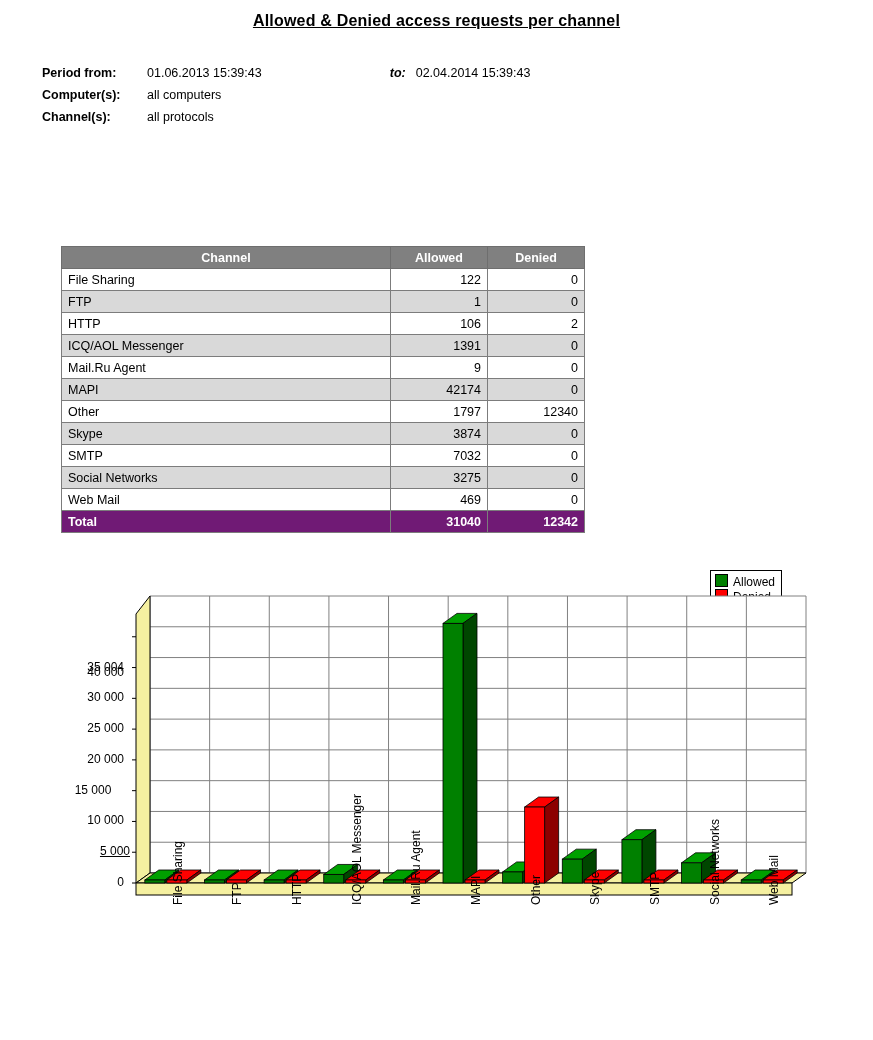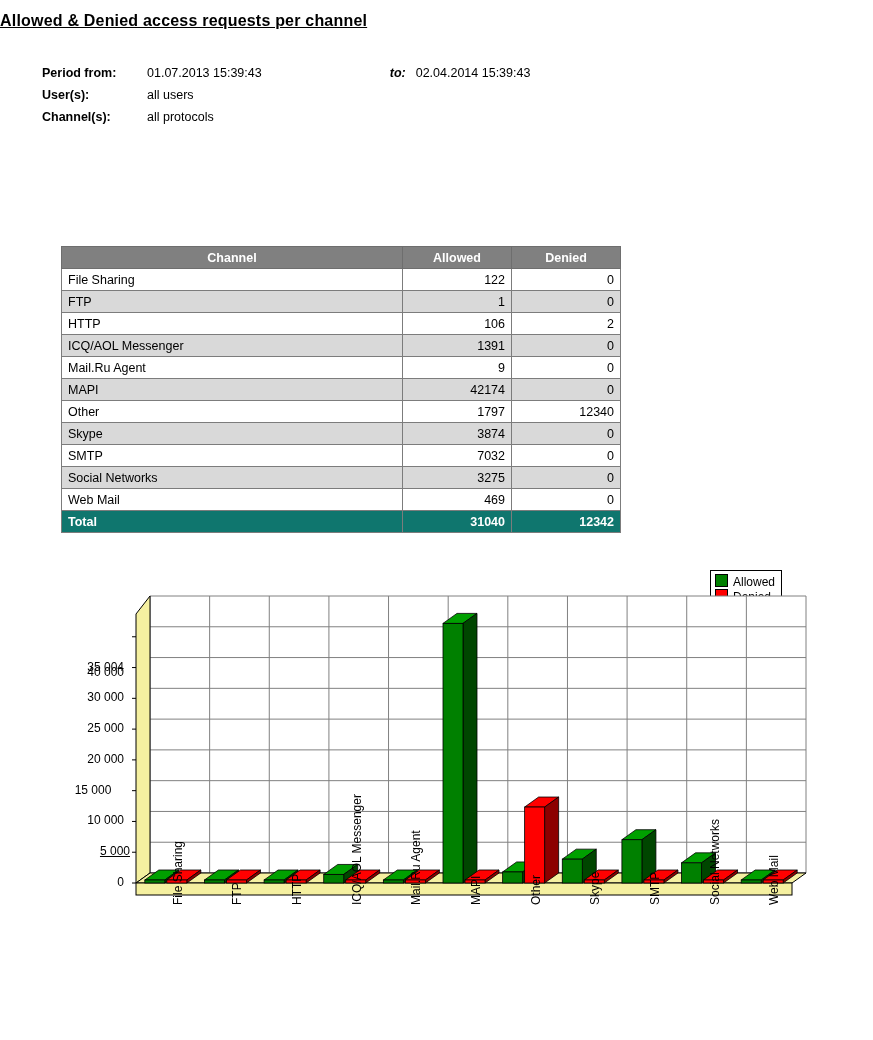--- a/index.html
+++ b/index.html
@@ -12,21 +12,21 @@
     height: 1040px;
     font-family: "Liberation Sans", sans-serif;
     font-size: 12px;
     color: #000000;
     position: relative;
     overflow: hidden;
   }
 
   
   .report-title {
-    text-align: left;
+    text-align: center;
     font-size: 16px;
     font-weight: bold;
     text-decoration: underline;
     margin-top: 12px;
     letter-spacing: 0.2px;
   }
 
   
   .meta {
     position: absolute;
@@ -69,38 +69,38 @@
   table.report {
     border-collapse: collapse;
     font-size: 12.5px;
   }
   table.report th {
     background: #808080;
     color: #ffffff;
     font-weight: bold;
     border: 1px solid #6e6e6e;
     height: 21px;
-    padding: 0 12px;
+    padding: 0 6px;
     text-align: center;
   }
   table.report th.ch-col { width: 316px; }
   table.report th.num-col { width: 84px; }
   table.report td {
     border: 1px solid #7c7c7c;
     height: 21px;
     padding: 0 6px;
     background: #ffffff;
   }
   table.report tr.alt td {
     background: #d9d9d9;
   }
   table.report td.name { text-align: left; }
   table.report td.num { text-align: right; }
   table.report tr.total td {
-    background: #0f766e;
+    background: #701a75;
     color: #ffffff;
     font-weight: bold;
   }
 
   
   .chart-area {
     position: absolute;
     left: 0;
     top: 560px;
     width: 873px;
@@ -149,24 +149,24 @@
     white-space: nowrap;
   }
 </style>
 </head>
 <body>
 
 <div class="report-title">Allowed &amp; Denied access requests per channel</div>
 
 <div class="meta">
   <div class="meta-row">
-    <span class="meta-label">Period from:</span><span class="meta-value">01.07.2013 15:39:43</span><span class="meta-to-label">to:</span><span class="meta-to-value">02.04.2014 15:39:43</span>
+    <span class="meta-label">Period from:</span><span class="meta-value">01.06.2013 15:39:43</span><span class="meta-to-label">to:</span><span class="meta-to-value">02.04.2014 15:39:43</span>
   </div>
   <div class="meta-row">
-    <span class="meta-label">User(s):</span><span class="meta-value">all users</span>
+    <span class="meta-label">Computer(s):</span><span class="meta-value">all computers</span>
   </div>
   <div class="meta-row">
     <span class="meta-label">Channel(s):</span><span class="meta-value">all protocols</span>
   </div>
 </div>
 
 <div class="table-wrap">
   <table class="report">
     <thead>
       <tr>

